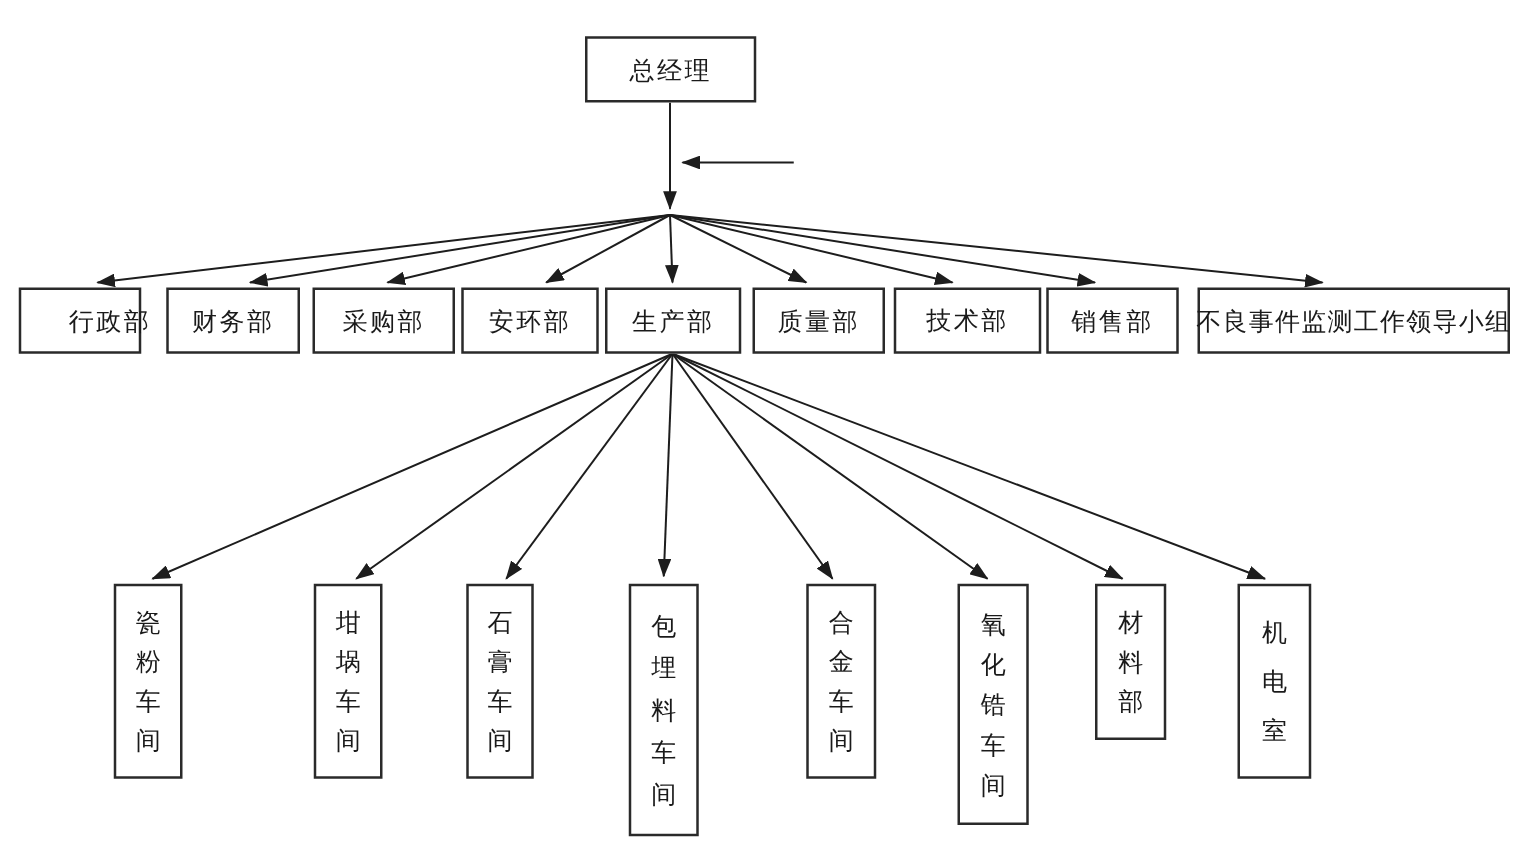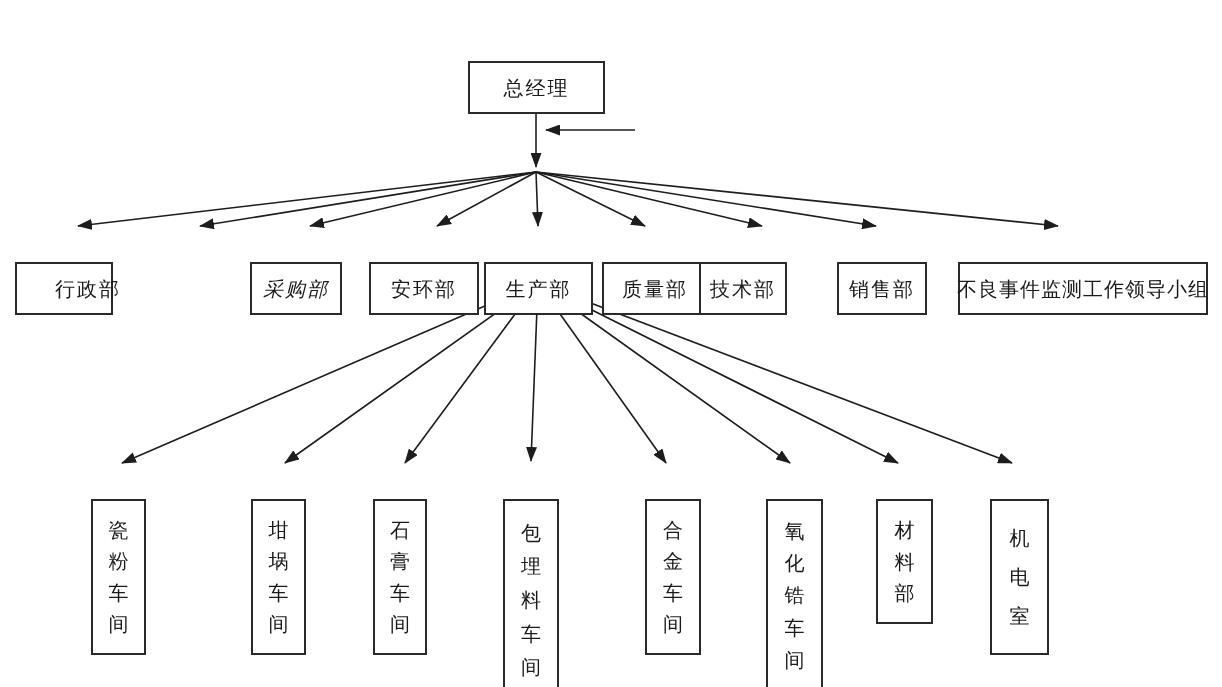--- a/index.html
+++ b/index.html
@@ -30,21 +30,20 @@
     border: 2px solid #2a2a2a;
     background: #ffffff;
     display: flex;
     align-items: center;
     justify-content: center;
     font-size: 20px;
     letter-spacing: 2px;
     text-align: center;
     line-height: 1.2;
     white-space: nowrap;
-    margin-top: 32px;
   }
   .vbox {
     flex-direction: column;
     justify-content: space-evenly;
     letter-spacing: 0;
     white-space: normal;
     padding: 8px 0;
   }
   .vbox .vchar {
     display: block;
@@ -57,26 +56,26 @@
   }
 
   
   #n-root { left: 468px; top: 29px;  width: 137px; height: 53px; }
   #n-rep  { left: 635px; top: 103px; width: 162px; height: 53px; }
 
   
   .l2 { top: 230px; height: 53px; }
   #d0 { left: 15px;  width: 98px; padding-left: 48px;  }
   #d1 { left: 133px; width: 107px; }
-  #d2 { left: 250px; width: 92px; font-style: italic; }
+  #d2 { left: 250px; width: 114px; }
   #d3 { left: 369px; width: 110px; }
   #d4 { left: 484px; width: 109px; }
   #d5 { left: 602px; width: 106px; text-align: right; }
-  #d6 { left: 699px; width: 88px; font-family: Liberation Serif, serif; }
-  #d7 { left: 837px; width: 90px; }
+  #d6 { left: 715px; width: 118px; font-family: Liberation Serif, serif; }
+  #d7 { left: 837px; width: 106px; }
   #d8 { left: 958px; width: 250px; }
 
   
   .l3 { top: 467px; }
   #u0 { left: 91px;  width: 55px; height: 156px; }
   #u1 { left: 251px; width: 55px; height: 156px; }
   #u2 { left: 373px; width: 54px; height: 156px; }
   #u3 { left: 503px; width: 56px; height: 202px; }
   #u4 { left: 645px; width: 56px; height: 156px; }
   #u5 { left: 766px; width: 57px; height: 193px; }
@@ -117,20 +116,21 @@
       <line x1="538" y1="283" x2="666" y2="463" marker-end="url(#arrow)"></line>
       <line x1="538" y1="283" x2="790" y2="463" marker-end="url(#arrow)"></line>
       <line x1="538" y1="283" x2="898" y2="463" marker-end="url(#arrow)"></line>
       <line x1="538" y1="283" x2="1012" y2="463" marker-end="url(#arrow)"></line>
     </g>
   </svg>
 
   <div class="box" id="n-root">总经理</div>
 
   <div class="box l2" id="d0">行政部</div>
+  <div class="box l2" id="d1">财务部</div>
   <div class="box l2" id="d2">采购部</div>
   <div class="box l2" id="d3">安环部</div>
   <div class="box l2" id="d4">生产部</div>
   <div class="box l2" id="d5">质量部</div>
   <div class="box l2" id="d6">技术部</div>
   <div class="box l2" id="d7">销售部</div>
   <div class="box l2 wide" id="d8">不良事件监测工作领导小组</div>
 
   <div class="box l3 vbox" id="u0">
       <span class="vchar">瓷</span>

